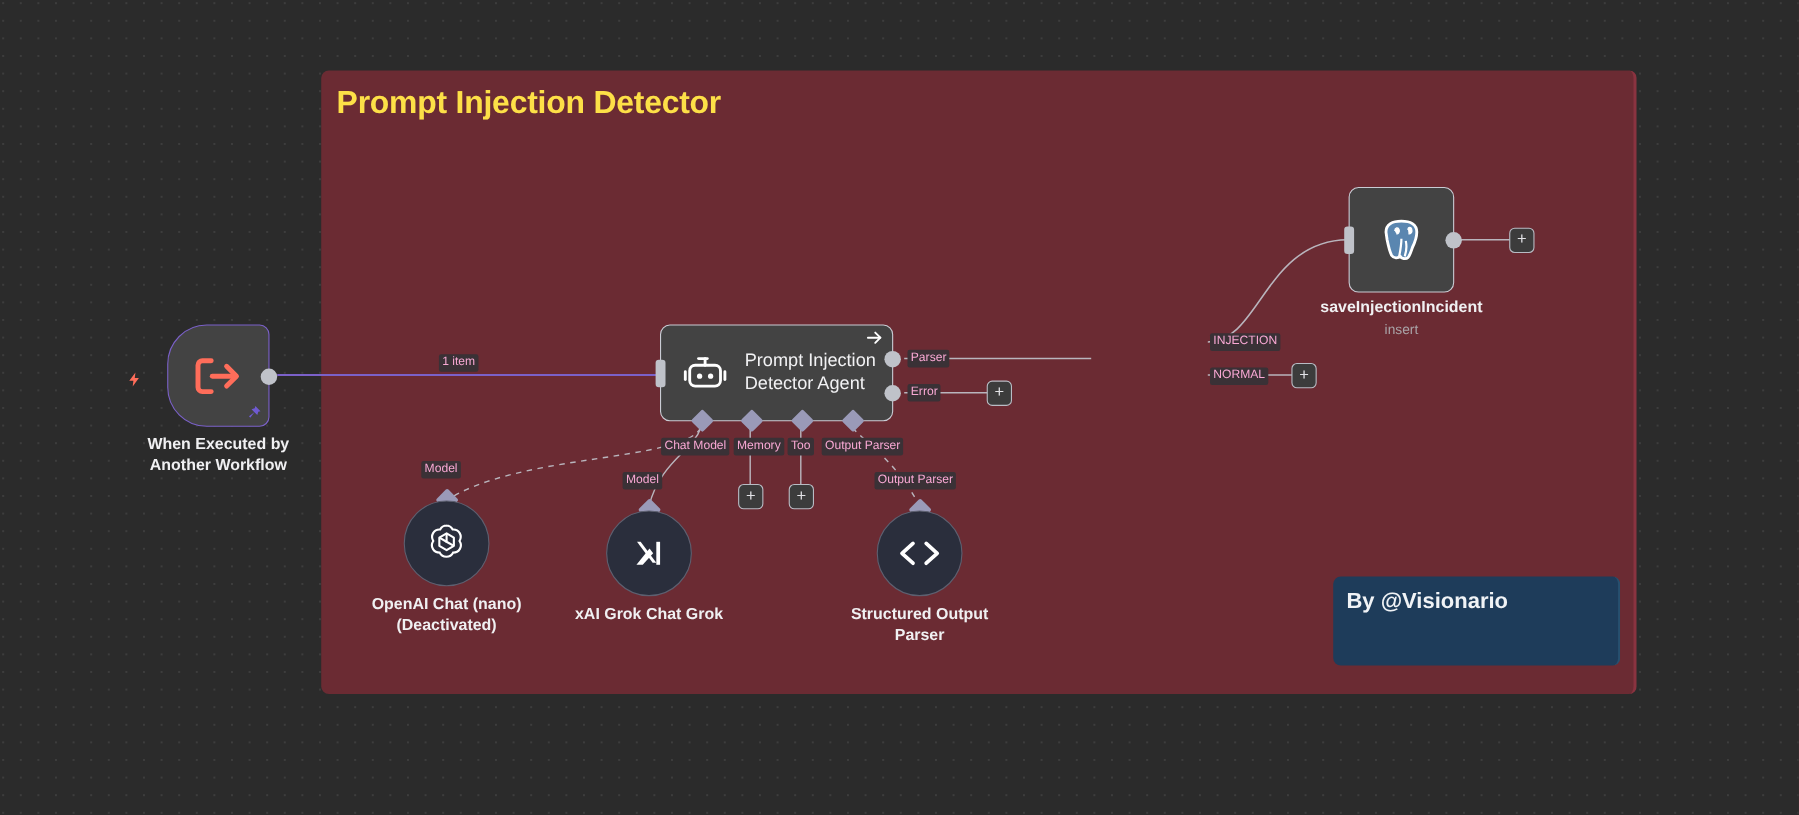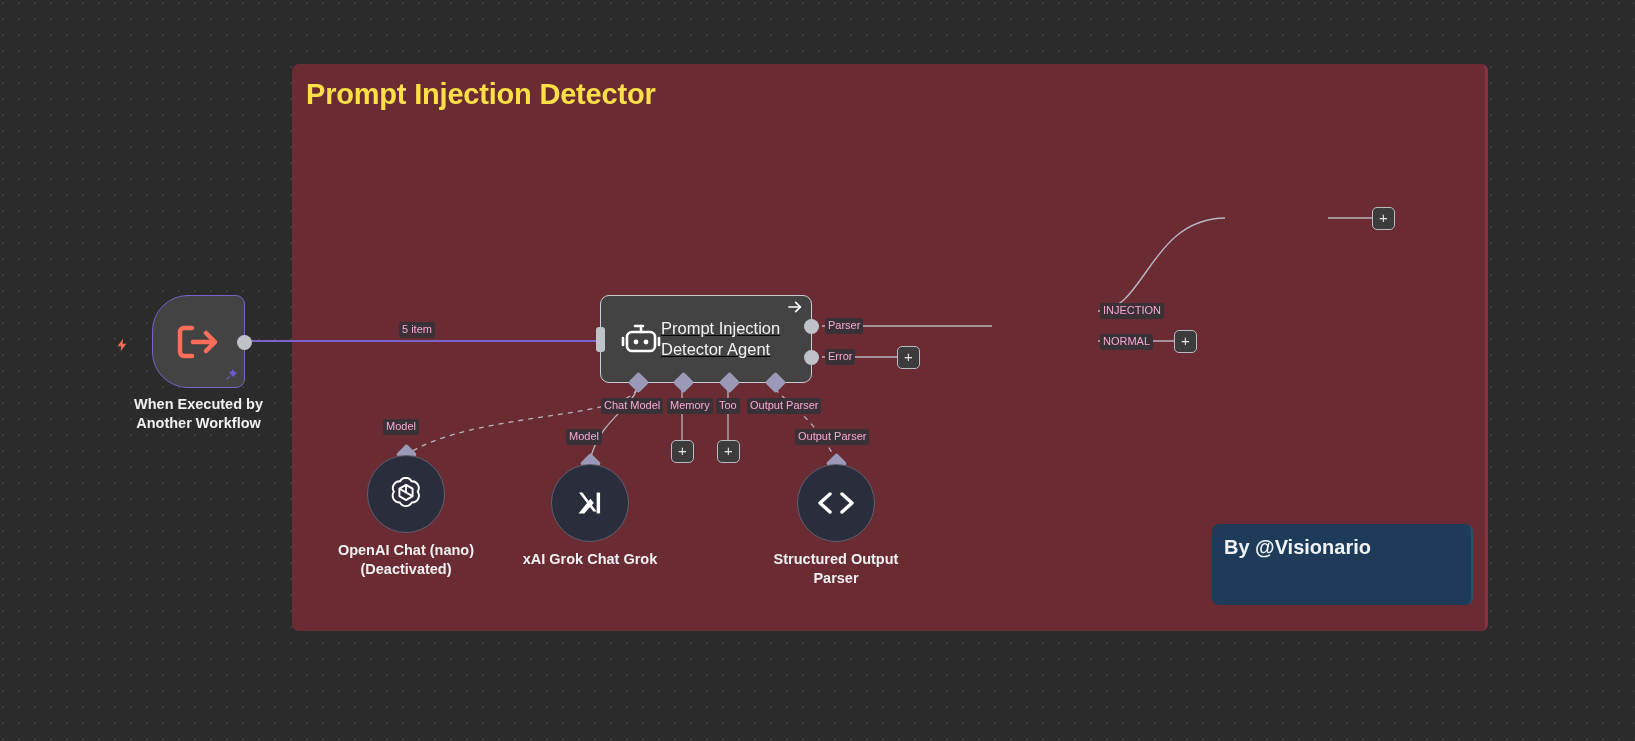--- a/index.html
+++ b/index.html
@@ -132,21 +132,21 @@
     color: #6f5ad0;
     font-size: 15px;
     line-height: 1;
   }
 
   
   #node-agent .node-box {
     width: 212px;
     height: 88px;
     padding-left: 20px;
-    text-decoration: underline;
+    gap: 16px;
   }
   #node-agent .agent-label {
     color: #f2f2f4;
     font-size: 16.5px;
     font-weight: 500;
     line-height: 1.28;
   }
   #node-agent .corner-arrow {
     position: absolute;
     right: 8px;
@@ -283,21 +283,21 @@
         </svg>
       </span>
       <div class="port-dot" style="right:-8px; top:39px;"></div>
     </div>
     <div class="node-title" style="top:100px; width:200px;">
       <div>When Executed by</div>
       <div>Another Workflow</div>
     </div>
   </div>
 
-  <div class="edge-label" style="left:399px; top:322px;">5 item</div>
+  <div class="edge-label" style="left:399px; top:322px;">1 item</div>
 
   <div class="node" id="node-agent" style="left:600px; top:295px;">
     <div class="node-box">
       <svg class="icon-svg" width="40" height="36" viewBox="0 0 40 36">
         <rect x="6" y="11" width="28" height="19" rx="5" stroke="#ffffff" stroke-width="2.6" fill="none"></rect>
         <circle cx="15" cy="21" r="2.4" fill="#ffffff"></circle>
         <circle cx="25" cy="21" r="2.4" fill="#ffffff"></circle>
         <path d="M20 11 V5" stroke="#ffffff" stroke-width="2.6" stroke-linecap="round"></path>
         <path d="M14 5 H22" stroke="#ffffff" stroke-width="2.6" stroke-linecap="round"></path>
         <path d="M2 17 V24" stroke="#ffffff" stroke-width="2.6" stroke-linecap="round"></path>
@@ -381,16 +381,35 @@
       <div>Structured Output</div>
       <div>Parser</div>
     </div>
   </div>
 
 
   <div class="edge-label" style="left:1100px; top:303px;">INJECTION</div>
   <div class="edge-label" style="left:1100px; top:334px;">NORMAL</div>
   <div class="plus-btn" style="left:1174px; top:330px;">+</div>
 
+  <div class="node node-square" id="node-postgres" style="left:1226px; top:170px;">
+    <div class="node-box">
+      <svg class="icon-svg" width="50" height="50" viewBox="0 0 50 50">
+        <g stroke="#ffffff" stroke-width="2.6" fill="#5a86b0" stroke-linejoin="round">
+          <path d="M11 18 C11 11 17 8 25 8 C33 8 39 11 39 18 C39 24 37 28 35 32
+                   C34 35 33 39 31 41 C29 43 25 42 24 40 C22 42 18 42 16 39
+                   C14 35 13 30 12 25 Z"></path>
+        </g>
+        <path d="M19 17 C19 14 22 13 23 16 C23.5 18 22 20 20.5 19.5" fill="#ffffff" stroke="#ffffff" stroke-width="1.2"></path>
+        <path d="M31 16 C31 13 34 13 34.5 16 C35 18.5 33 20 31.5 19.5" fill="#ffffff" stroke="#ffffff" stroke-width="1.2"></path>
+        <path d="M25 24 C25 30 24 35 23 40" stroke="#ffffff" stroke-width="2" fill="none"></path>
+        <path d="M29 26 C30 31 29.5 36 28 40" stroke="#ffffff" stroke-width="2" fill="none"></path>
+      </svg>
+      <div class="port-rect" style="left:-5px; top:35px;"></div>
+      <div class="port-dot" style="right:-8px; top:40px;"></div>
+    </div>
+    <div class="node-title" style="top:101px; width:260px;">saveInjectionIncident</div>
+    <div class="node-sub" style="top:123px; width:200px;">insert</div>
+  </div>
 
   <div class="plus-btn" style="left:1372px; top:207px;">+</div>
 
 </div>
 
 </body></html>

